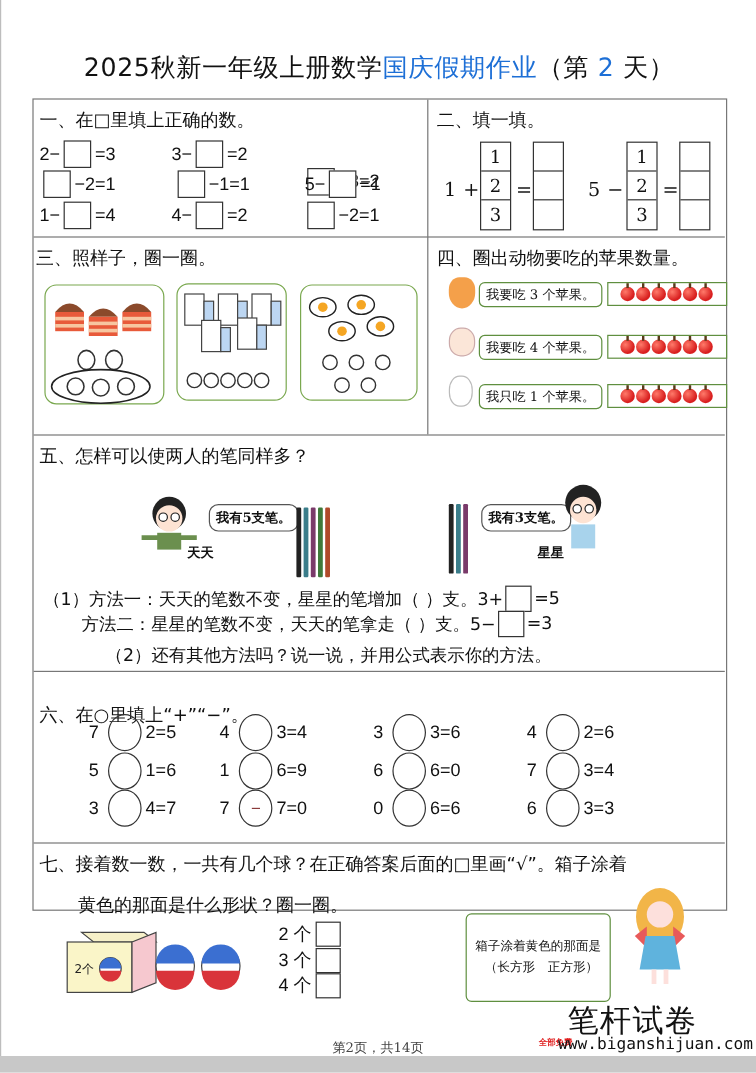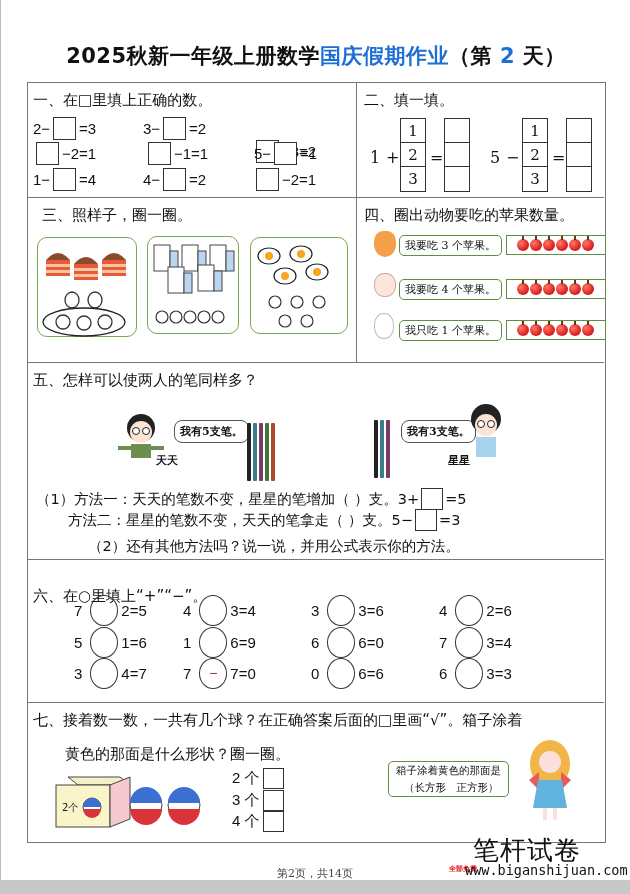--- a/index.html
+++ b/index.html
@@ -1,24 +1,24 @@
 <!DOCTYPE html>
 <html><head>
 <meta charset="utf-8">
 <style>
   * { box-sizing: border-box; margin: 0; padding: 0; }
   html, body { width: 630px; height: 894px; background: #ffffff; overflow: hidden; }
   body { font-family: "DejaVu Sans", "Liberation Sans", sans-serif; color: #111; position: relative; }
   .page { position: absolute; left: 0; top: 0; width: 630px; height: 880px; background: #fff; border-left: 1px solid #bdbdbd; }
   .bottom-bar { position: absolute; left: 0; top: 880px; width: 630px; height: 14px; background: #c8c8c8; }
 
-  .title { position: absolute; left: 0; top: 42px; width: 630px; text-align: center; font-size: 21px; font-weight: bold; letter-spacing: 0.5px; }
+  .title { position: absolute; left: 0; top: 42px; width: 630px; text-align: center; font-size: 21px; font-weight: normal; letter-spacing: 0.5px; }
   .title .blue { color: #1d6fd6; }
 
-  .sheet { position: absolute; left: 26px; top: 82px; width: 579px; height: 761px; border: 1.5px solid #777; }
+  .sheet { position: absolute; left: 26px; top: 82px; width: 579px; height: 677px; border: 1.5px solid #777; }
   .cell { position: absolute; border-color: #777; border-style: solid; border-width: 0; }
   .heading { position: absolute; font-size: 15px; white-space: nowrap; }
 
   
   .eq { position: absolute; font-family: "Liberation Sans", sans-serif; font-size: 15px; display: flex; align-items: center; gap: 3px; white-space: nowrap; }
   .box { display: inline-block; width: 23px; height: 23px; border: 1.5px solid #333; background: #fff; }
 
   
   .stack { position: absolute; width: 26px; border: 1.3px solid #333; }
   .stack div { height: 24px; border-bottom: 1.3px solid #333; text-align: center; line-height: 24px; font-family: "DejaVu Serif", serif; font-size: 15px; }
@@ -143,21 +143,21 @@
       </div>
       <span class="sym" style="left:524px;top:65px;">=</span>
       <div class="stack" style="left:538px;top:35px;">
         <div></div>
         <div></div>
         <div></div>
       </div>
     </div>
 
     <div>
-      <div class="heading" style="left:14px;top:123px;">三、照样子，圈一圈。</div>
+      <div class="heading" style="left:2px;top:123px;">三、照样子，圈一圈。</div>
 
       <div class="frame" style="left:9px;top:154px;width:100px;height:100px;">
         <svg width="100" height="100">
           <g>
             <path d="M8 22 Q20 8 32 22 Z" fill="#8b4a2b"></path>
               <rect x="8" y="22" width="24" height="16" fill="#e85a3a"></rect>
               <rect x="8" y="26" width="24" height="3" fill="#f7c6a0"></rect>
               <rect x="8" y="32" width="24" height="3" fill="#f7c6a0"></rect>
             <path d="M36 26 Q48 12 60 26 Z" fill="#8b4a2b"></path>
               <rect x="36" y="26" width="24" height="16" fill="#e85a3a"></rect>
@@ -401,21 +401,21 @@
         </div>
       <div class="countrow" style="left:204px;top:707px;">
           <span>3 个</span>
           <span class="box"></span>
         </div>
       <div class="countrow" style="left:204px;top:728px;">
           <span>4 个</span>
           <span class="box"></span>
         </div>
 
-      <div class="speech" style="left:360px;top:678px;font-family:'DejaVu Sans',sans-serif;font-size:10.5px;padding:0 7px;line-height:17px;">
+      <div class="speech" style="left:360px;top:678px;font-family:'DejaVu Sans',sans-serif;font-size:10.5px;padding:19px 7px;line-height:17px;">
         <div>箱子涂着黄色的那面是</div>
         <div style="padding-left:8px;">（长方形　正方形）</div>
       </div>
 
       <svg style="position:absolute;left:493px;top:655px;" width="58" height="88">
         <ellipse cx="29" cy="26" rx="20" ry="24" fill="#f2b548"></ellipse>
         <circle cx="29" cy="24" r="11" fill="#fde0dc"></circle>
         <polygon points="8,42 18,34 18,52" fill="#e85a5a"></polygon>
           <polygon points="50,42 40,34 40,52" fill="#e85a5a"></polygon>
         <path d="M17 42 L41 42 L46 70 L12 70 Z" fill="#5fb3dd"></path>

